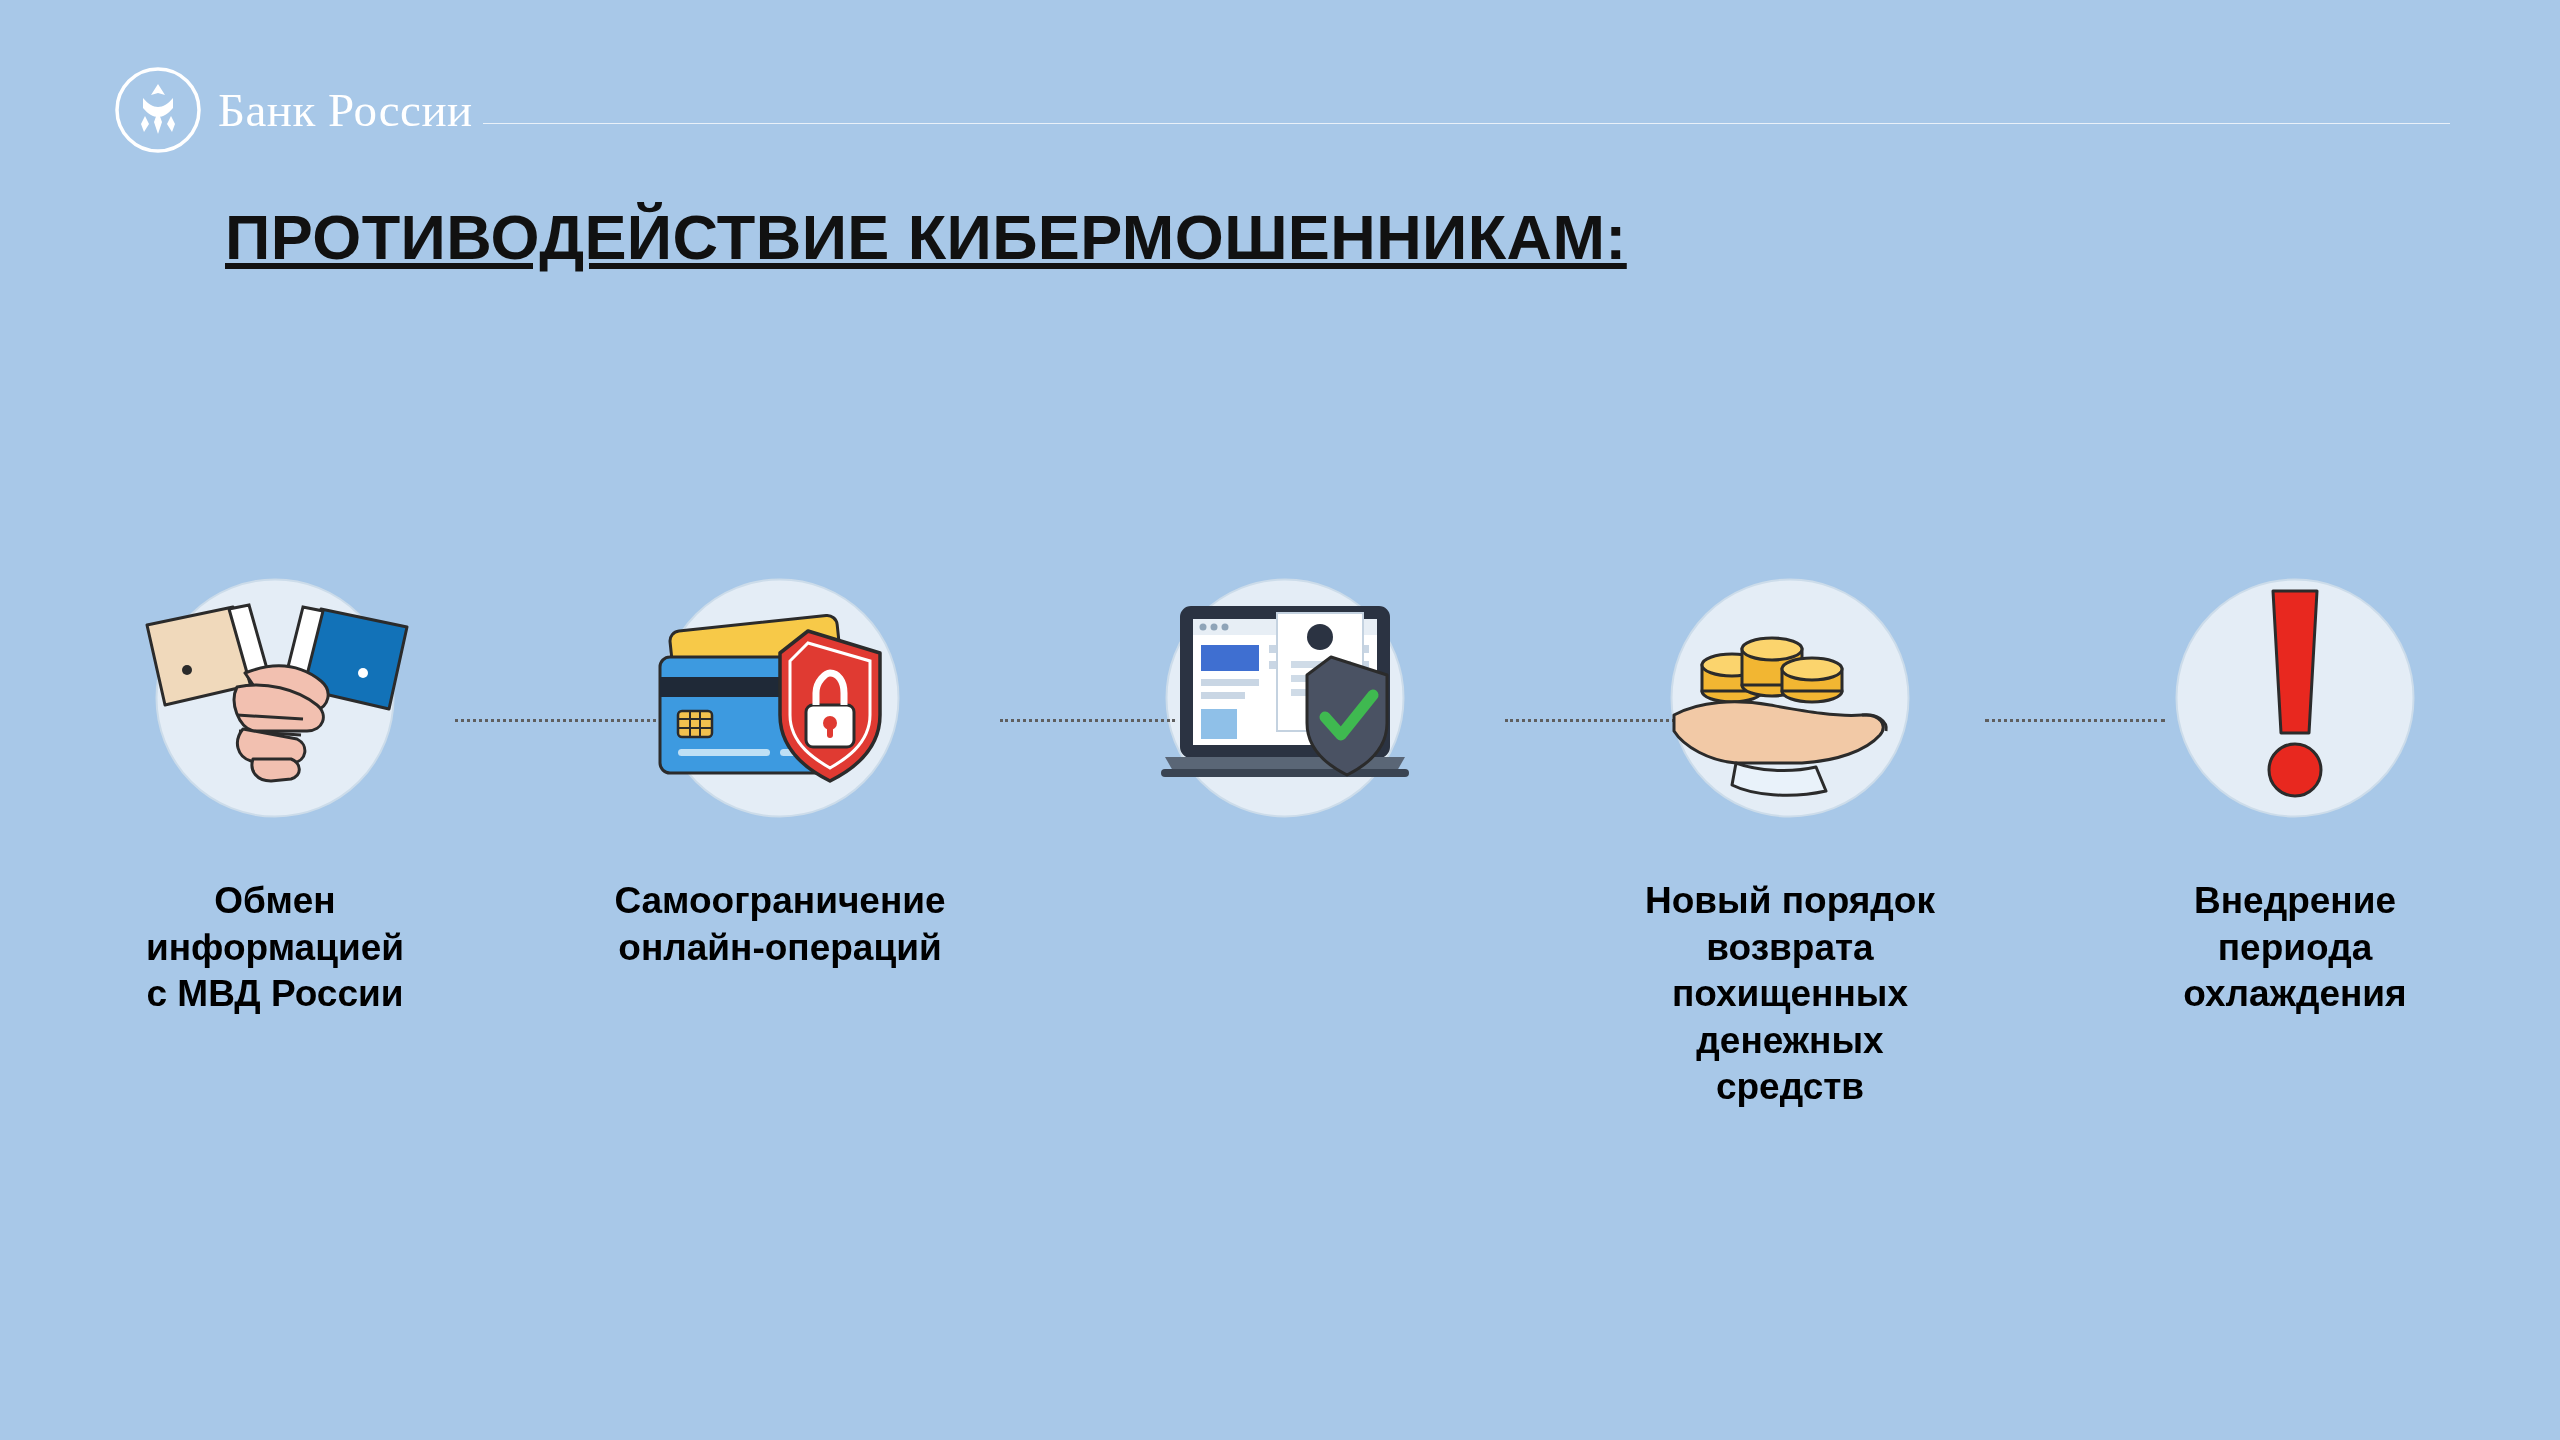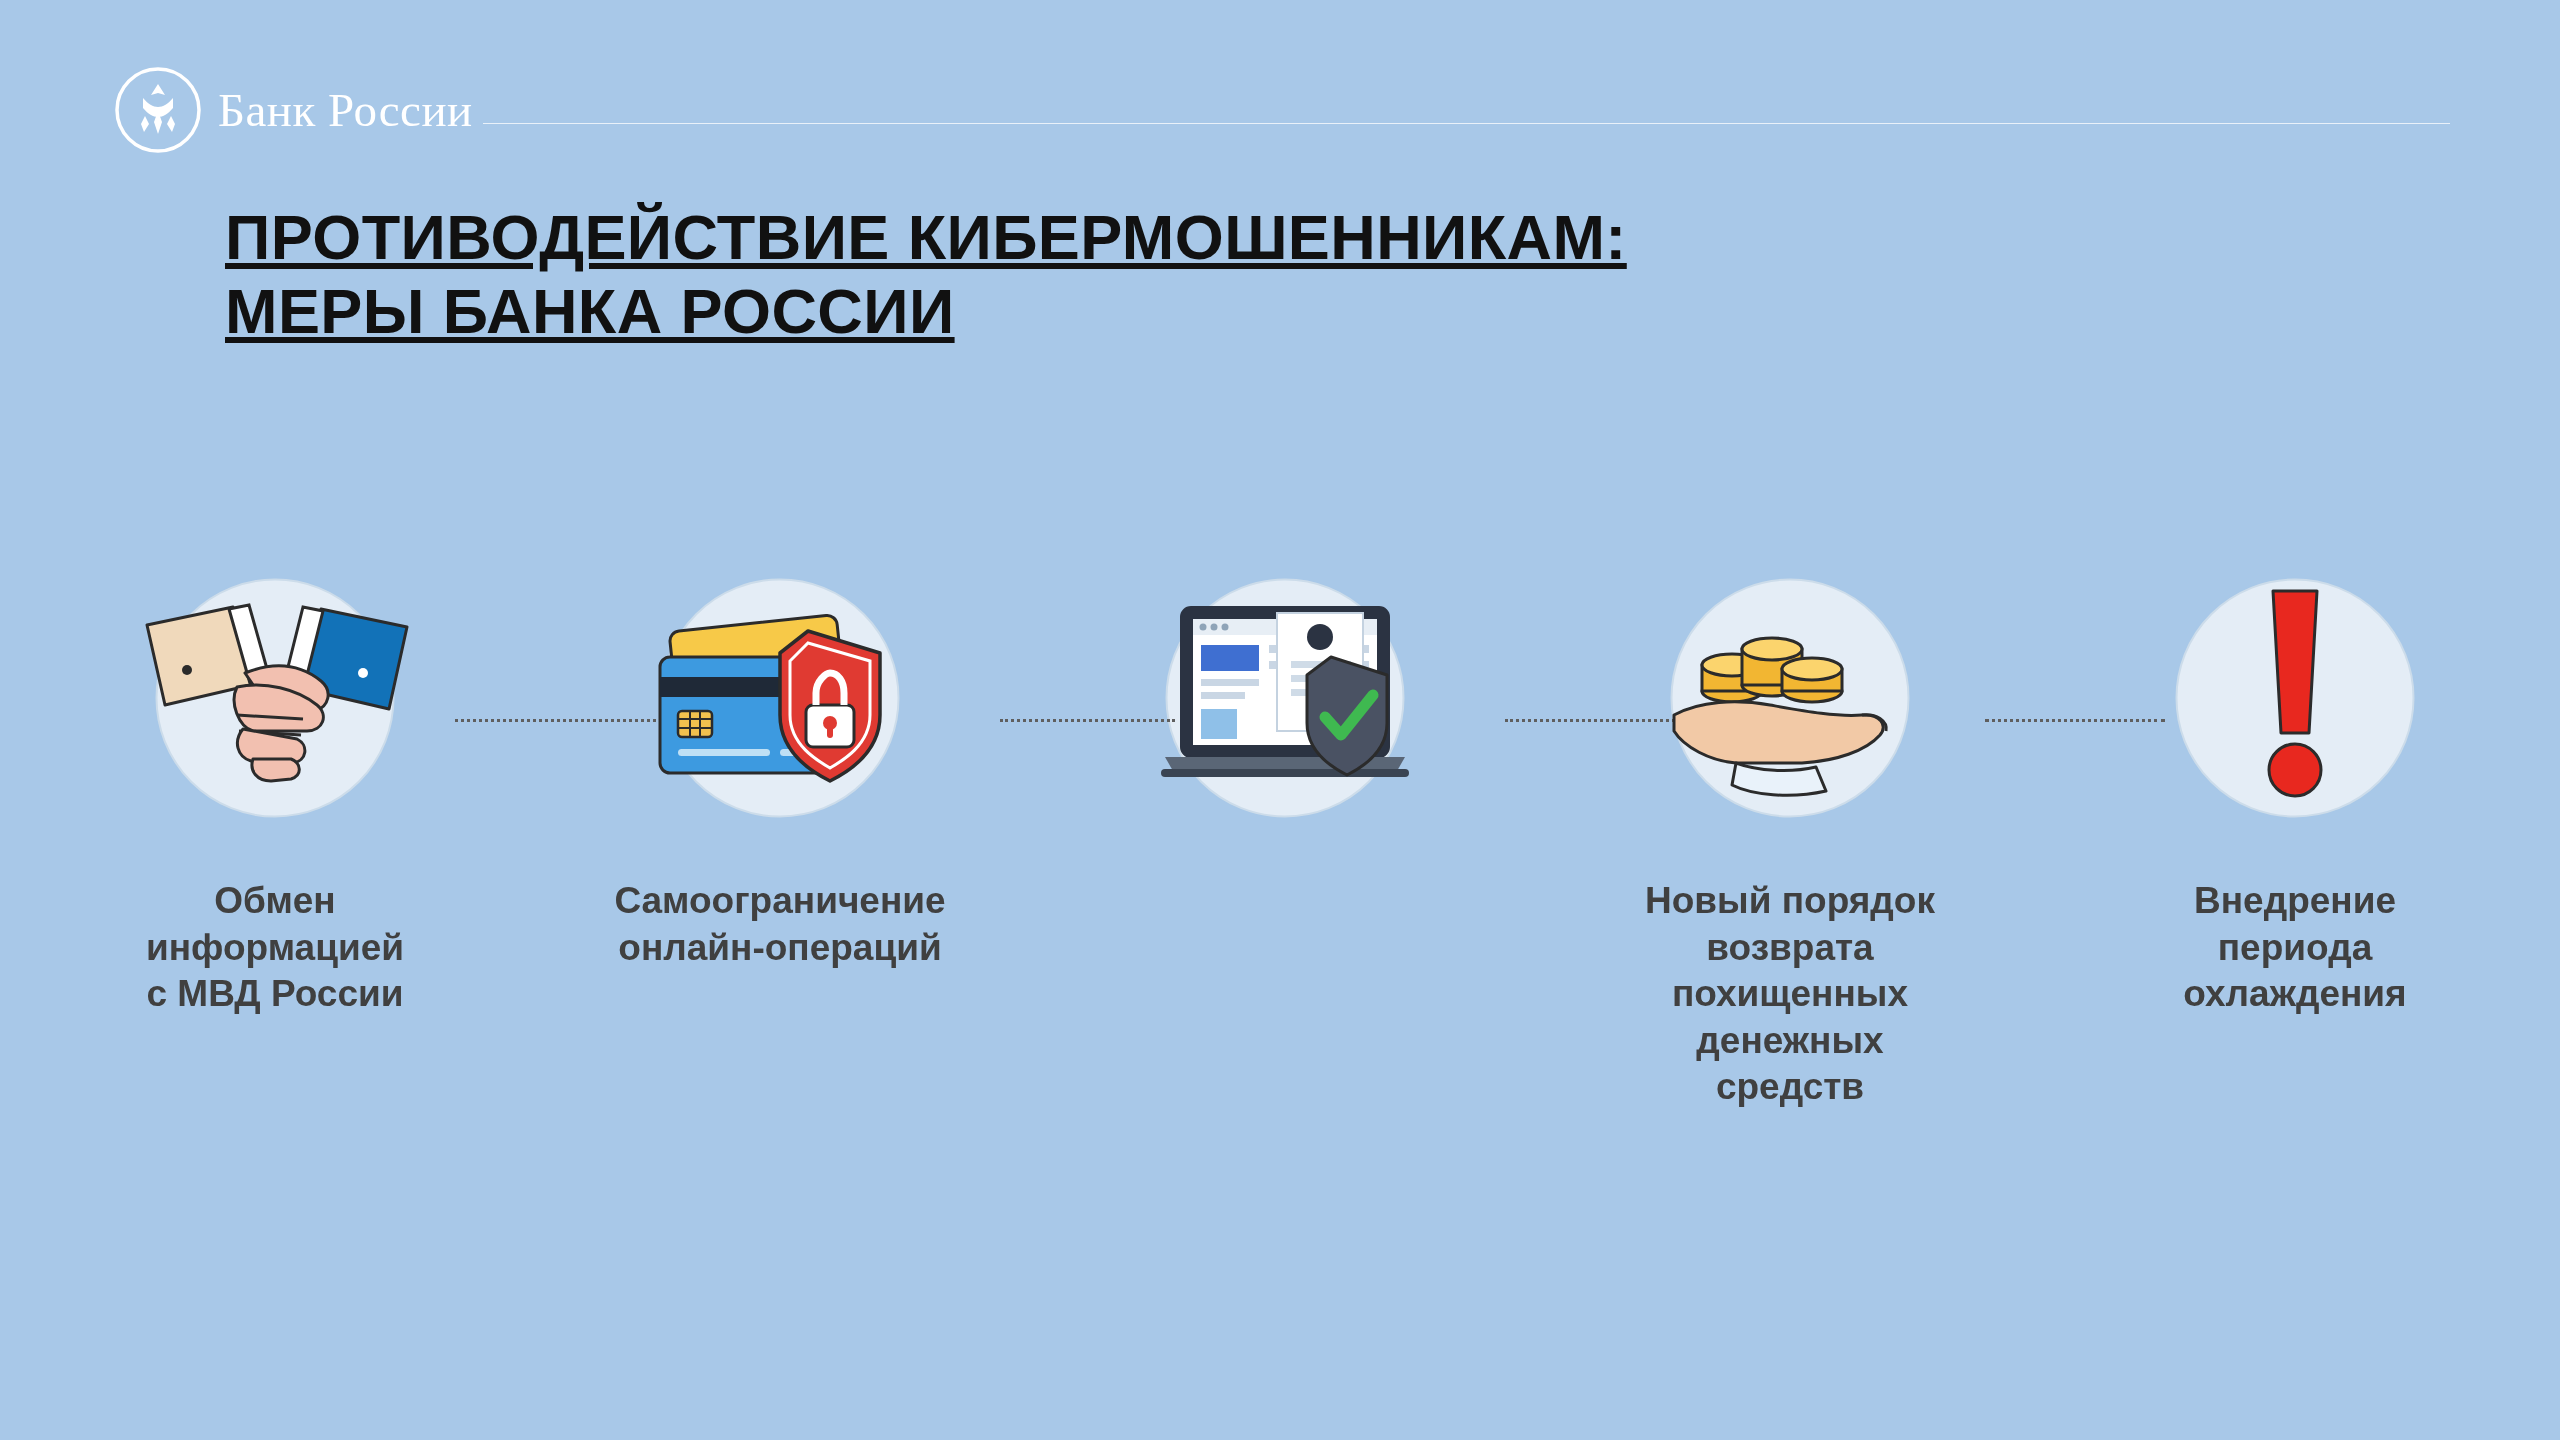--- a/index.html
+++ b/index.html
@@ -108,21 +108,21 @@
   }
   .art {
     position: relative;
     z-index: 2;
     width: 300px;
     height: 265px;
   }
   .caption {
     margin-top: 48px;
     text-align: center;
-    color: #404040;
+    color: #000000;
     font-size: 37px;
     font-weight: bold;
     line-height: 1.26;
     white-space: pre-line;
     max-width: 400px;
   }
 
   
   .connector {
     position: absolute;
@@ -152,21 +152,20 @@
         <path d="M33 52 L37 60 L32 68 L29 60 Z" fill="#ffffff"></path>
         <path d="M59 52 L63 60 L60 68 L55 60 Z" fill="#ffffff"></path>
       </svg>
     </div>
     <div class="logo-text">Банк России</div>
     <div class="header-rule"></div>
   </div>
 
   <div class="title">
     <span class="title-line">ПРОТИВОДЕЙСТВИЕ КИБЕРМОШЕННИКАМ:</span>
-    <span class="title-line">МЕРЫ БАНКА РОССИИ</span>
   </div>
 
   <div class="connector c1"></div>
   <div class="connector c2"></div>
   <div class="connector c3"></div>
   <div class="connector c4"></div>
 
   <div class="steps">
 
     <div class="step">

